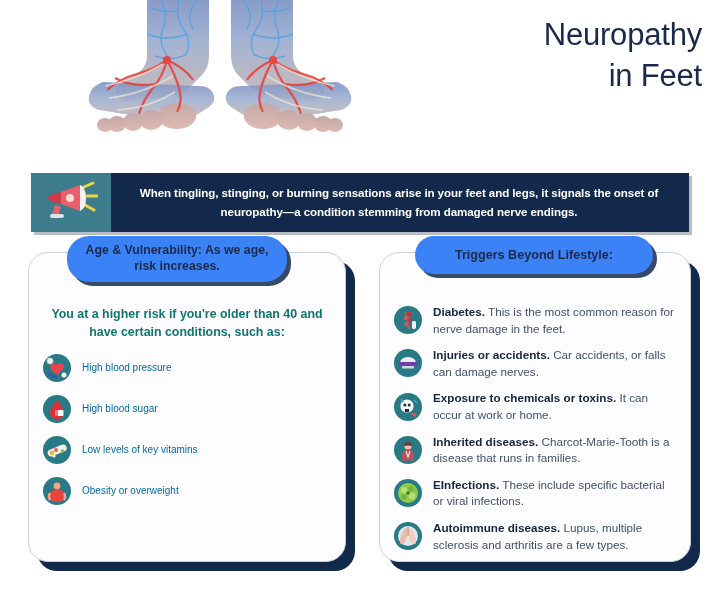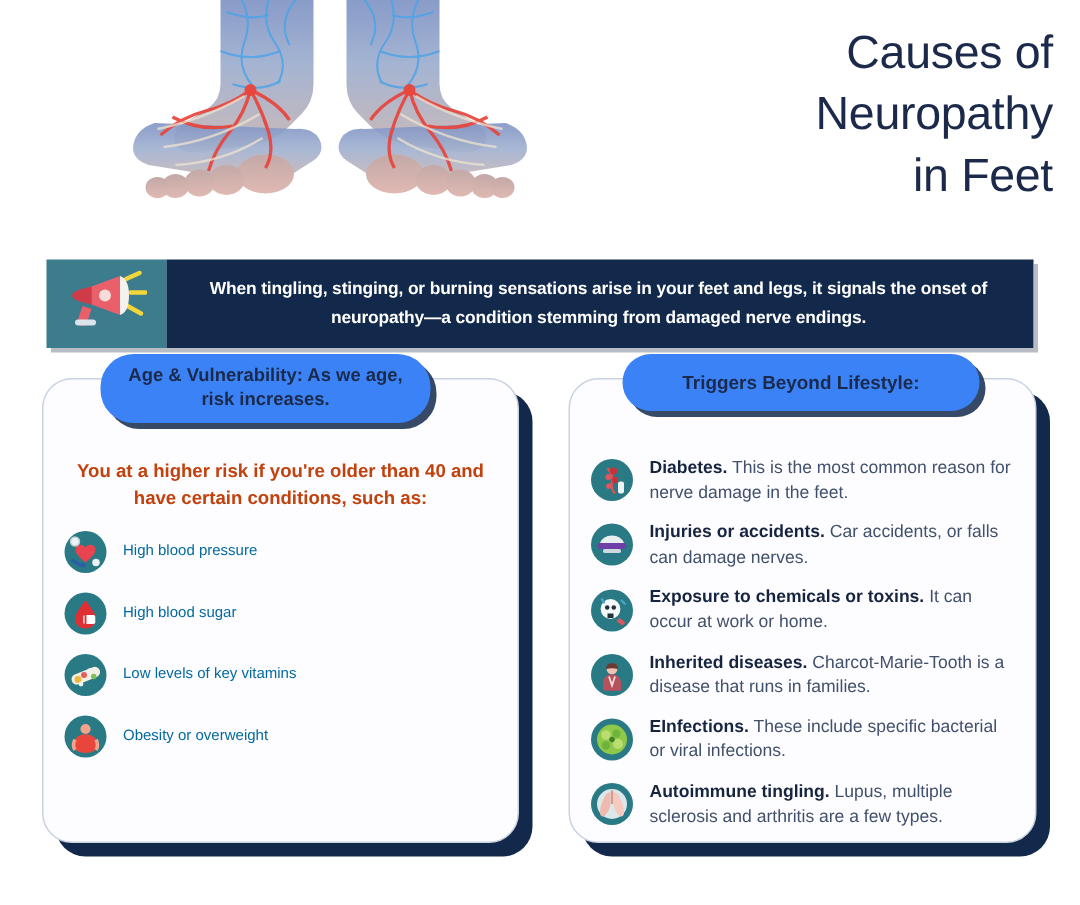--- a/index.html
+++ b/index.html
@@ -132,21 +132,21 @@
     font-size: 12.3px;
   }
   .badge.right {
     left: 36px;
     width: 238px;
     padding: 11px 10px;
     font-size: 12.6px;
   }
 
   .intro {
-    color: #c2410c;
+    color: #0f766e;
     font-weight: bold;
     font-size: 12.4px;
     line-height: 1.48;
     text-align: center;
     margin: 22px 4px 12px 4px;
   }
 
   
   ul.items { list-style: none; }
 
@@ -269,21 +269,20 @@
           <g stroke="#efe3cf" stroke-width="1.6" fill="none" opacity="0.75">
             <path d="M50 92 q30 -6 58 -22"></path>
             <path d="M54 104 q34 -4 64 -22"></path>
             <path d="M62 116 q32 -2 58 -18"></path>
           </g>
         </g>
       </svg>
     </div>
 
     <div class="hero-title">
-      <div>Causes of</div>
       <div>Neuropathy</div>
       <div>in Feet</div>
     </div>
   </div>
 
   <div class="banner">
     <div class="banner-icon-block">
       <span>
         <svg width="54" height="40" viewBox="0 0 54 40" xmlns="http://www.w3.org/2000/svg">
           <g stroke="#f4d53a" stroke-width="3" stroke-linecap="round" fill="none">
@@ -438,19 +437,19 @@
         <li>
           <span class="icon-badge">
             <svg width="24" height="24" viewBox="0 0 24 24">
               <circle cx="12" cy="12" r="12" fill="#2a7a85"></circle>
               <circle cx="12" cy="12" r="10" fill="#dbe7ea"></circle>
               <path d="M11 4 v7 c0 4 -1.5 6 -3.5 8.5 c-1.2 1.5 -3.5 0.8 -3.5 -1.5 c0 -4.5 2 -9.5 4.5 -13 z" fill="#f0b9ae"></path>
               <path d="M13 4 v7 c0 4 1.5 6 3.5 8.5 c1.2 1.5 3.5 0.8 3.5 -1.5 c0 -4.5 -2 -9.5 -4.5 -13 z" fill="#f5cbc0"></path>
               <rect x="11.3" y="3" width="1.5" height="9" fill="#d99a8c"></rect>
             </svg>
           </span>
-          <span class="item-text"><b>Autoimmune tingling.</b><span> Lupus, multiple sclerosis and  arthritis are a few types.</span></span>
+          <span class="item-text"><b>Autoimmune diseases.</b><span> Lupus, multiple sclerosis and  arthritis are a few types.</span></span>
         </li>
       </ul>
     </div>
   </div>
 
 </div>
 
 </body></html>

